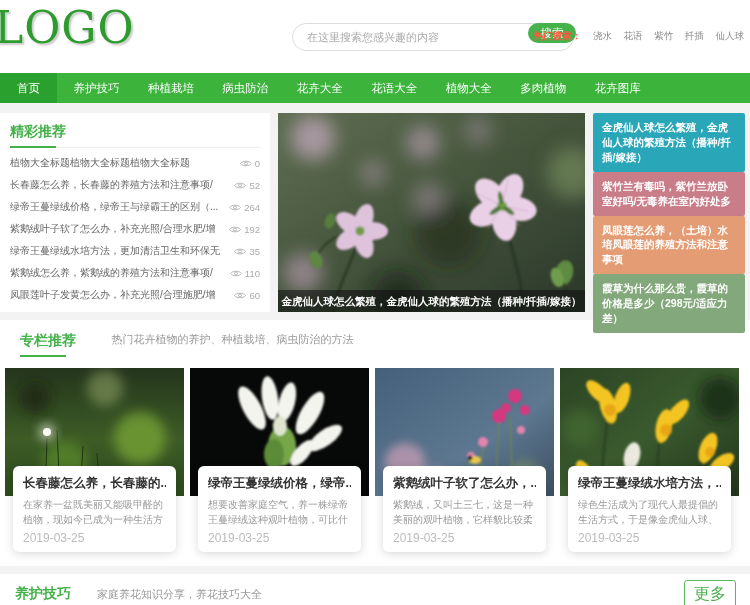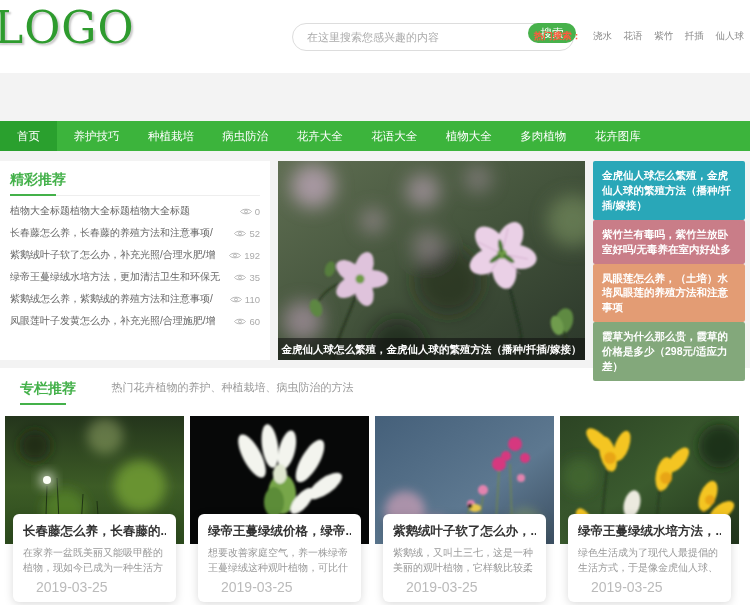--- a/index.html
+++ b/index.html
@@ -14,21 +14,21 @@
   .search-input { width:100%; height:28px; border:1px solid #ddd; border-radius:14px;
                   padding:0 52px 0 14px; font-size:11px; color:#666; outline:none; }
   .search-input::placeholder { color:#aaa; }
   .search-btn { position:absolute; right:-2px; top:0; width:48px; height:20px; border:none;
                 border-radius:14px; background:#47b14b; color:#fff; font-size:11.5px; cursor:pointer; }
   .hot-search { position:absolute; right:6px; top:30px; font-size:9.5px; white-space:nowrap;padding-left:37px; }
   .hot-label { color:#ff5a3e; font-weight:bold; }
   .hot-term { color:#888; text-decoration:none; margin-left:9px; }
 
   
-  .nav { height:30px; background:#3cb43c; white-space:nowrap;margin-top:48px; }
+  .nav { height:30px; background:#3cb43c; white-space:nowrap; }
   .nav-item { display:inline-block; padding:0 12px; line-height:30px; color:#fff;
               font-size:11.5px; text-decoration:none; }
   .nav-item.active { background:#2aa02e; padding:0 17px; }
 
   
   .row1 { display:flex; gap:8px; margin:10px 5px 0 0; height:199px; }
   .panel { background:#fff; }
   .featured { width:270px; padding:0 10px; overflow:hidden; }
   .sec-head { padding-top:9px; border-bottom:1px solid #eee; }
   .sec-title { color:#44b14a; font-size:14px; font-weight:bold; display:inline-block; }
@@ -52,21 +52,21 @@
   .col-section { background:#fff; margin-top:8px; padding:11px 5px 14px 5px; }
   .col-head { padding-left:15px; border-bottom:none; }
   .col-sub { display:inline-block; margin-left:31px; color:#999; font-size:11px; vertical-align:2px; }
   .cards { display:flex; gap:6px; margin-top:12px; }
   .card { position:relative; width:179px; height:184px; cursor:pointer; }
   .card-img { width:179px; height:128px; display:block; }
   .card-info { position:absolute; left:8px; right:8px; top:98px; background:#fff; border-radius:6px;
                box-shadow:0 2px 10px rgba(0,0,0,.15); padding:9px 10px 7px; }
   .card-title { font-size:12.5px; font-weight:bold; color:#333; white-space:nowrap; overflow:hidden; }
   .card-desc { margin-top:5px; font-size:10px; color:#999; line-height:15px; height:30px; overflow:hidden; }
-  .card-date { margin-top:4px; font-size:14px; color:#bbb;margin-left:13px; }
+  .card-date { margin-top:4px; font-size:12px; color:#bbb; }
 
   
   .footer-bar { background:#fff; margin-top:8px; height:40px; display:flex; align-items:center;
                 padding:0 14px 0 15px; }
   .footer-sub { margin-left:26px; color:#999; font-size:11px; flex:1; }
   .more-btn { border:1px solid #5cb85c; color:#4cae4c; background:#fff; font-size:16px;
               padding:3px 9px; border-radius:3px; cursor:pointer; }
 </style>
 </head>
 <body>
@@ -119,20 +119,30 @@
         </span>
       </div>
       <div class="art-row">
         <span class="art-title">长春藤怎么养，长春藤的养殖方法和注意事项/</span>
         <span class="art-views">
           <svg class="eye" viewBox="0 0 24 16">
               <path d="M1 8C5 2 19 2 23 8C19 14 5 14 1 8Z" fill="none" stroke="#b5b5b5" stroke-width="2"></path>
               <circle cx="12" cy="8" r="3" fill="none" stroke="#b5b5b5" stroke-width="2"></circle>
             </svg>
           <span>52</span>
+        </span>
+      </div>
+      <div class="art-row">
+        <span class="art-title">绿帝王蔓绿绒价格，绿帝王与绿霸王的区别（...</span>
+        <span class="art-views">
+          <svg class="eye" viewBox="0 0 24 16">
+              <path d="M1 8C5 2 19 2 23 8C19 14 5 14 1 8Z" fill="none" stroke="#b5b5b5" stroke-width="2"></path>
+              <circle cx="12" cy="8" r="3" fill="none" stroke="#b5b5b5" stroke-width="2"></circle>
+            </svg>
+          <span>264</span>
         </span>
       </div>
       <div class="art-row">
         <span class="art-title">紫鹅绒叶子软了怎么办，补充光照/合理水肥/增</span>
         <span class="art-views">
           <svg class="eye" viewBox="0 0 24 16">
               <path d="M1 8C5 2 19 2 23 8C19 14 5 14 1 8Z" fill="none" stroke="#b5b5b5" stroke-width="2"></path>
               <circle cx="12" cy="8" r="3" fill="none" stroke="#b5b5b5" stroke-width="2"></circle>
             </svg>
           <span>192</span>

